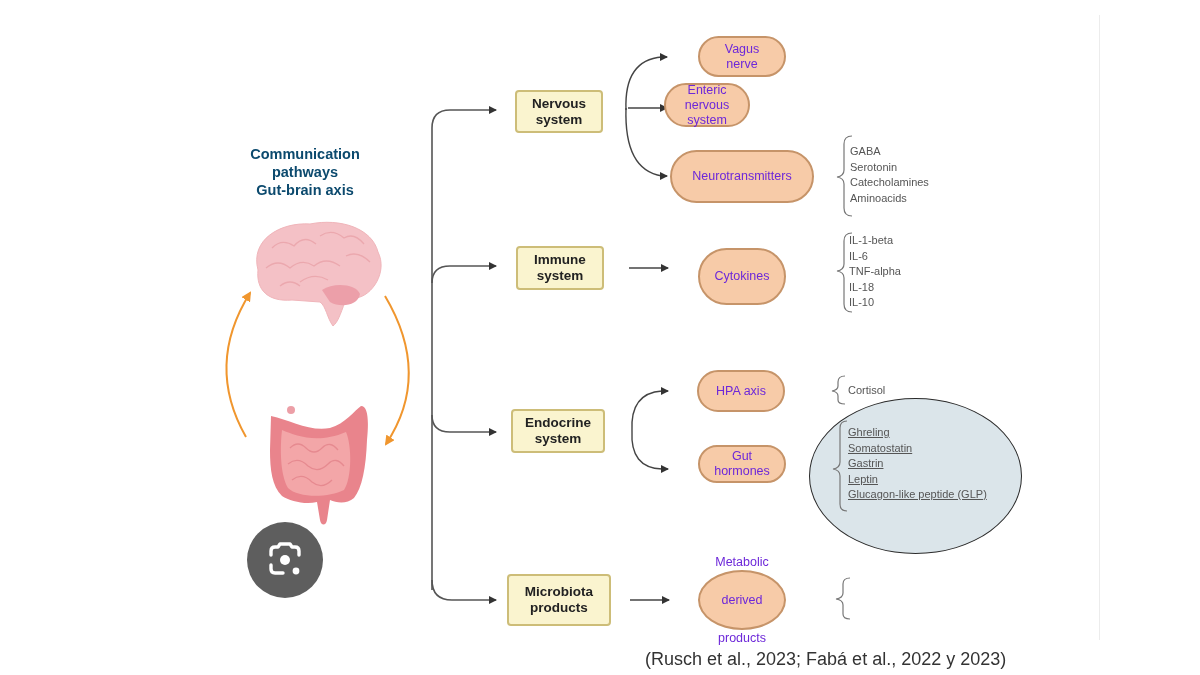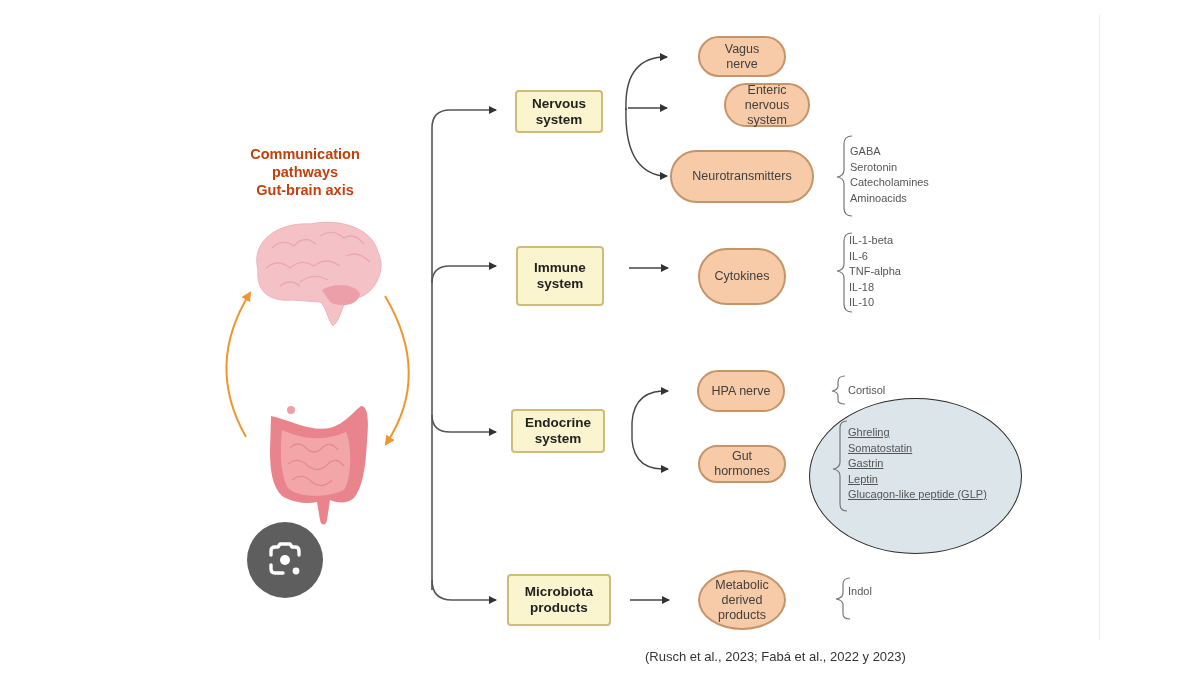--- a/index.html
+++ b/index.html
@@ -1,31 +1,31 @@
 <!DOCTYPE html>
 <html><head>
 <meta charset="utf-8">
 <style>
   html, body { margin:0; padding:0; background:#ffffff; }
   body { width:1200px; height:675px; position:relative; overflow:hidden; font-family:"Liberation Sans", sans-serif; }
   .abs { position:absolute; }
   .frame-line { position:absolute; left:1099px; top:15px; width:1px; height:625px; background:#ececec; }
-  .title { left:225px; top:145px; width:160px; text-align:center; font-weight:bold; font-size:14.5px; line-height:18px; color:#c2410c; }
+  .title { left:225px; top:145px; width:160px; text-align:center; font-weight:bold; font-size:14.5px; line-height:18px; color:#0c4a6e; }
   .title div { white-space:nowrap; }
   .sysbox { position:absolute; background:#faf4cf; border:2px solid #cdbd78; border-radius:4px; box-sizing:border-box;
             display:flex; flex-direction:column; align-items:center; justify-content:center;
             font-weight:bold; font-size:13.5px; line-height:16px; color:#222; text-align:center; }
   .pill { position:absolute; background:#f7cba8; border:2px solid #c69469; border-radius:999px; box-sizing:border-box;
           display:flex; flex-direction:column; align-items:center; justify-content:center;
-          font-size:12.5px; line-height:15px; color:#404040; }
-  .pill.ellipse { border-radius:50%; }
+          font-size:12.5px; line-height:15px; color:#6d28d9; }
+  .pill.ellipse { border-radius:50%;gap:23px; }
   .list { position:absolute; font-size:11px; line-height:15.5px; color:#555; white-space:nowrap; }
   .highlight-ellipse { position:absolute; left:809px; top:398px; width:213px; height:156px; border-radius:50%;
                        background:#dbe5ea; border:1.6px solid #2a2a2a; box-sizing:border-box; }
-  .citation { position:absolute; left:645px; top:649px; font-size:13px; color:#333; white-space:nowrap; }
+  .citation { position:absolute; left:645px; top:649px; font-size:18px; color:#333; white-space:nowrap; }
   .lens-btn { position:absolute; left:247px; top:522px; width:76px; height:76px; border-radius:50%; background:#5e5e5e; }
   svg.layer { position:absolute; left:0; top:0; }
 </style>
 </head>
 <body>
 
 <div class="frame-line"></div>
 
 <div class="abs title">
   <div>Communication</div>
@@ -119,50 +119,50 @@
     </g>
     <circle cx="38" cy="38" r="5" fill="#ffffff"></circle>
     <circle cx="49" cy="49" r="3.4" fill="#ffffff"></circle>
   </svg>
 </div>
 
 <div class="sysbox" style="left:515px;top:90px;width:88px;height:43px;">
   <div>Nervous</div>
   <div>system</div>
 </div>
-<div class="sysbox" style="left:516px;top:246px;width:88px;height:60px;">
+<div class="sysbox" style="left:516px;top:246px;width:88px;height:44px;">
   <div>Immune</div>
   <div>system</div>
 </div>
 <div class="sysbox" style="left:511px;top:409px;width:94px;height:44px;">
   <div>Endocrine</div>
   <div>system</div>
 </div>
 <div class="sysbox" style="left:507px;top:574px;width:104px;height:52px;">
   <div>Microbiota</div>
   <div>products</div>
 </div>
 
 <div class="pill" style="left:698px;top:36px;width:88px;height:41px;">
   <div>Vagus</div>
   <div>nerve</div>
 </div>
-<div class="pill" style="left:724px;top:83px;width:86px;height:44px;border-radius:43px;">
+<div class="pill" style="left:664px;top:83px;width:86px;height:44px;border-radius:43px;">
   <div>Enteric</div>
   <div>nervous</div>
   <div>system</div>
 </div>
 <div class="pill" style="left:670px;top:150px;width:144px;height:53px;">
   <div>Neurotransmitters</div>
 </div>
 <div class="pill" style="left:698px;top:248px;width:88px;height:57px;">
   <div>Cytokines</div>
 </div>
 <div class="pill" style="left:697px;top:370px;width:88px;height:42px;">
-  <div>HPA nerve</div>
+  <div>HPA axis</div>
 </div>
 <div class="pill" style="left:698px;top:445px;width:88px;height:38px;">
   <div>Gut</div>
   <div>hormones</div>
 </div>
 <div class="pill ellipse" style="left:698px;top:570px;width:88px;height:60px;">
   <div>Metabolic</div>
   <div>derived</div>
   <div>products</div>
 </div>
@@ -184,16 +184,15 @@
   <div>Cortisol</div>
 </div>
 <div class="list" style="left:848px;top:425px;text-decoration:underline;">
   <div>Ghreling</div>
   <div>Somatostatin</div>
   <div>Gastrin</div>
   <div>Leptin</div>
   <div>Glucagon-like peptide (GLP)</div>
 </div>
 <div class="list" style="left:848px;top:584px;">
-  <div>Indol</div>
 </div>
 
 <div class="citation">(Rusch et al., 2023; Fabá et al., 2022 y 2023)</div>
 
 </body></html>

